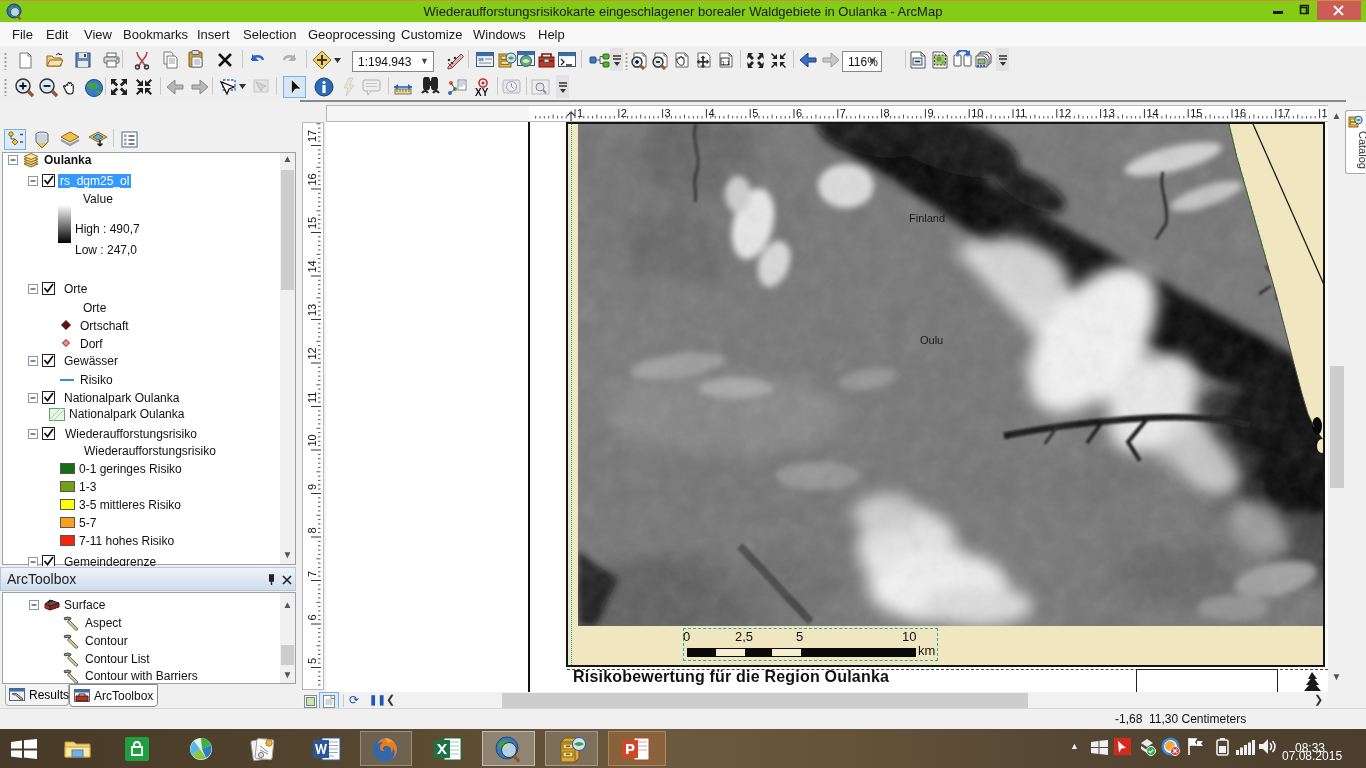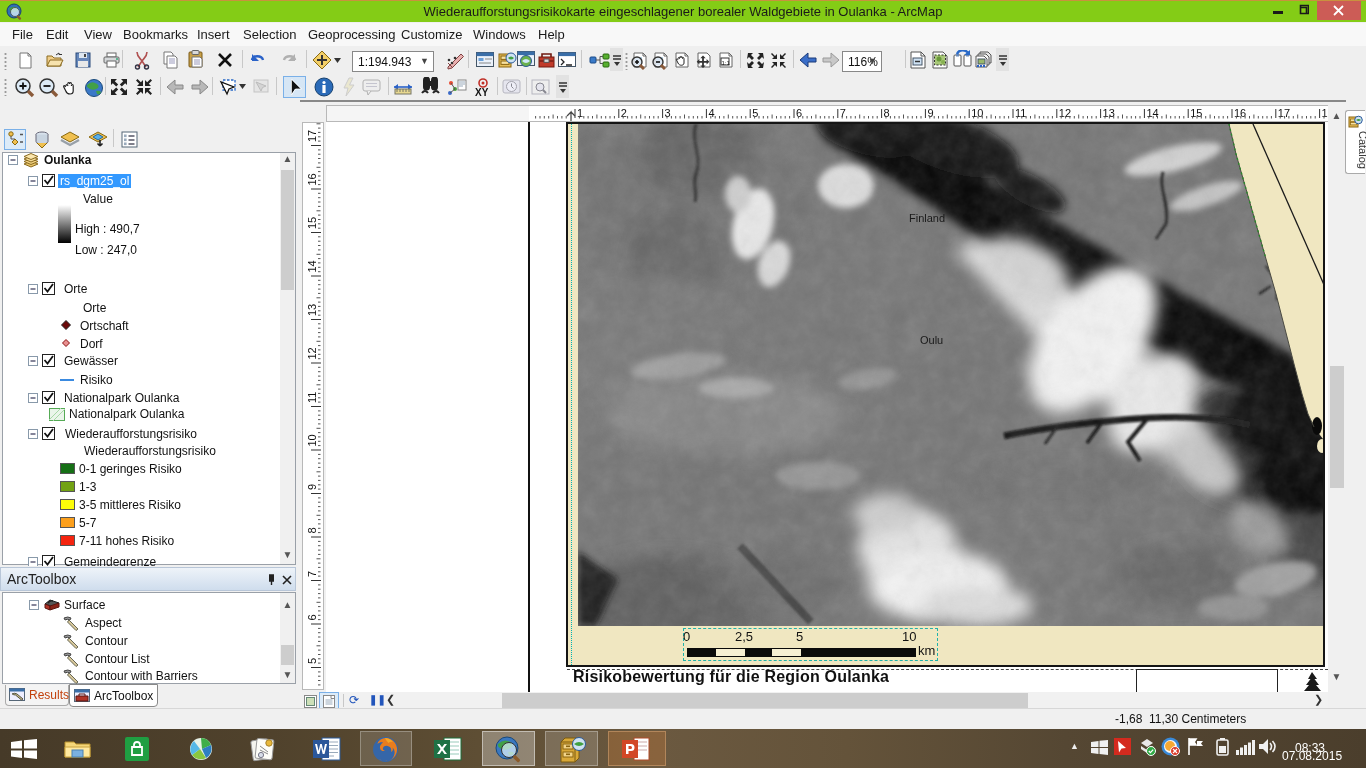--- a/index.html
+++ b/index.html
@@ -598,21 +598,21 @@
       <div class="abs" style="left:1px;top:52px;width:13px;height:20px;background:#cdcdcd"></div>
       <div class="abs" style="left:0;top:76px;width:15px;height:14px;color:#555;font-size:10px;text-align:center">▼</div>
     </div>
 
     <div class="abs" style="left:5px;top:119px;width:64px;height:21px;background:#f4f4f4;border:1px solid #aaa;border-top:none;border-radius:0 0 4px 4px">
       <svg class="abs" style="left:3px;top:3px" width="16" height="14">
           <rect x="0.5" y="0.5" width="15" height="12" fill="#eef" stroke="#567"></rect>
           <rect x="0.5" y="0.5" width="15" height="3" fill="#3a6ea8"></rect>
           <path d="M3 6 q3 -1.5 5 0 l6 5 -1.5 1 -6 -5 q-2 0 -3 -1 Z" fill="#c8b88a" stroke="#554"></path>
         </svg>
-      <span class="abs" style="left:23px;top:3px;color:#c2410c">Results</span>
+      <span class="abs" style="left:23px;top:3px;color:#000000">Results</span>
     </div>
     <div class="abs" style="left:69px;top:118px;width:89px;height:23px;background:#fff;border:1px solid #888;border-top:1px solid #888;border-radius:0 0 4px 4px">
       <svg class="abs" style="left:4px;top:4px" width="16" height="14">
           <rect x="0.5" y="0.5" width="15" height="12" fill="#eef" stroke="#567"></rect>
           <rect x="0.5" y="0.5" width="15" height="3" fill="#3a6ea8"></rect>
           <path d="M2 7 h12 v5 h-12 Z" fill="#b03326" stroke="#5a1510"></path>
           <path d="M5 7 v-2 h6 v2" fill="none" stroke="#5a1510"></path>
         </svg>
       <span class="abs" style="left:24px;top:4px">ArcToolbox</span>
     </div>

